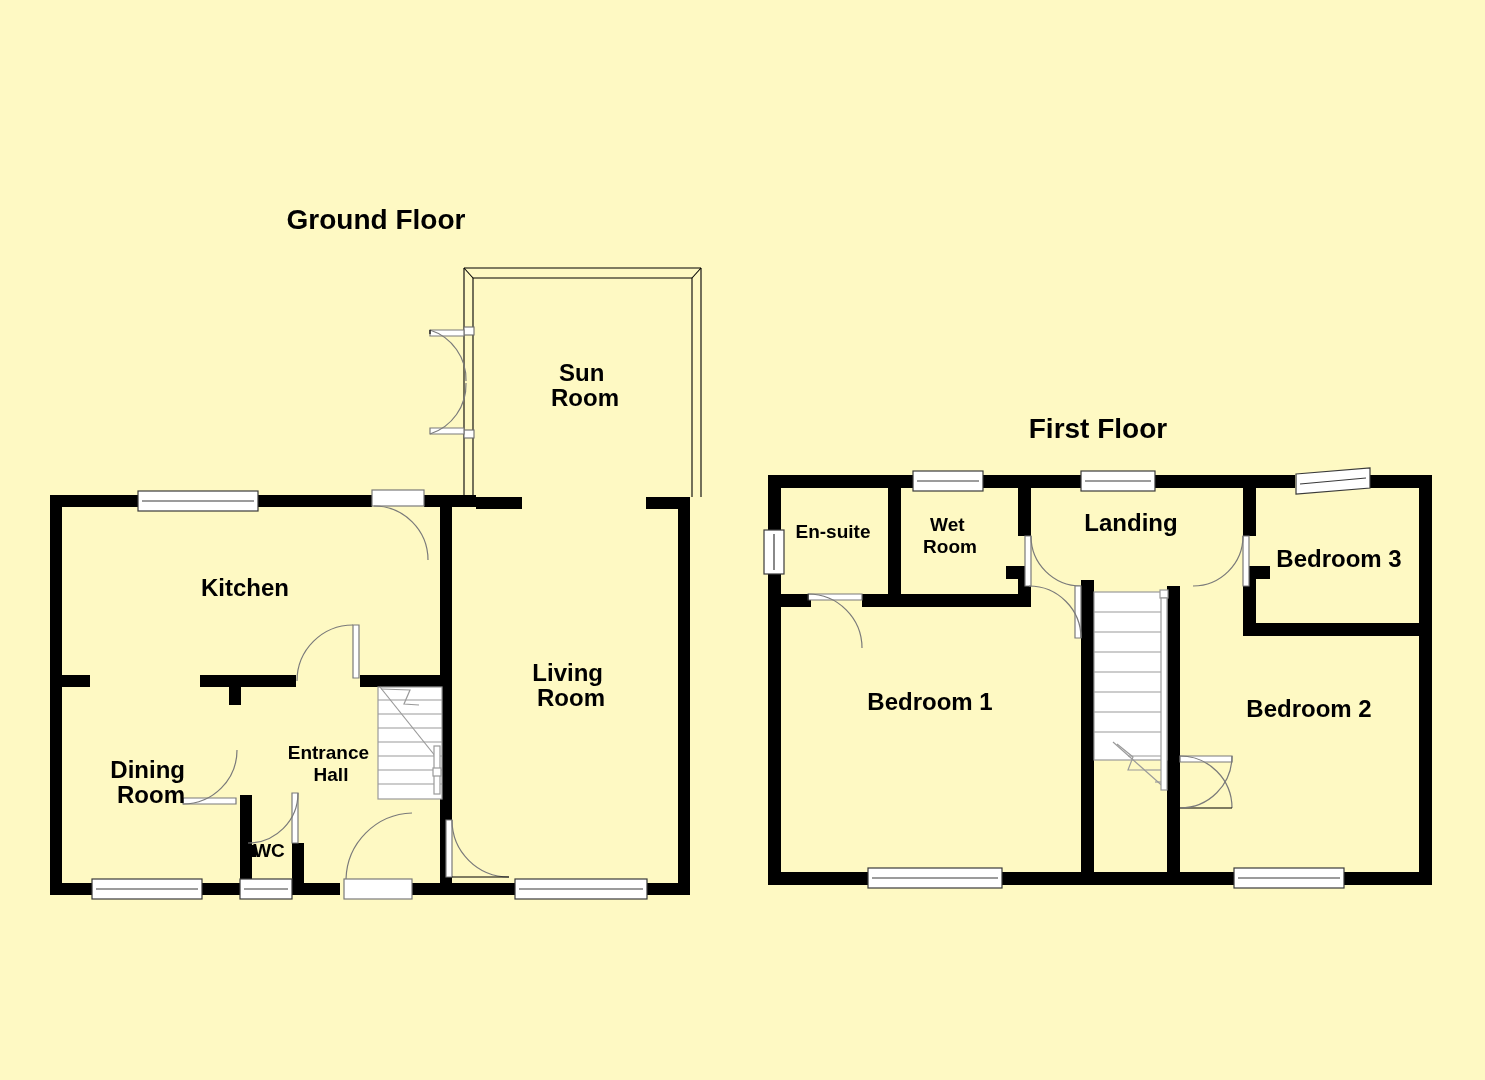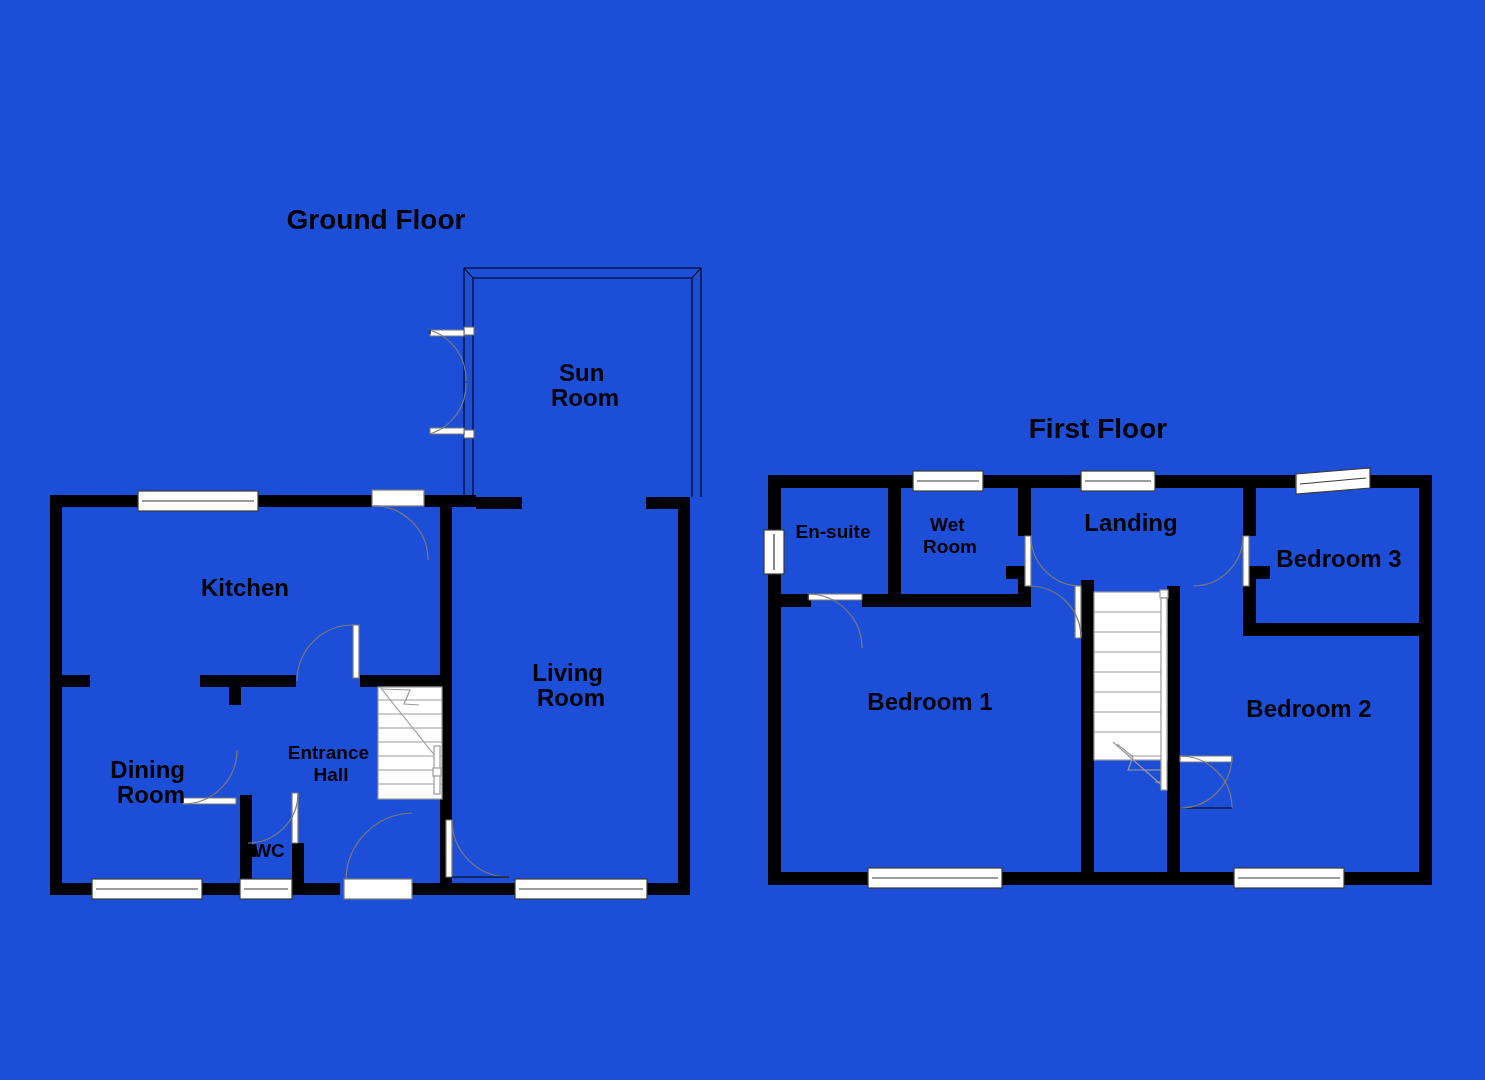--- a/index.html
+++ b/index.html
@@ -11,21 +11,21 @@
   body {
     width: 1485px;
     height: 1080px;
     font-family: "Liberation Sans", sans-serif;
     overflow: hidden;
   }
   #plan-root {
     position: relative;
     width: 1485px;
     height: 1080px;
-    background: #1d4ed8;
+    background: #fef9c3;
   }
   svg.floorplan {
     position: absolute;
     top: 0;
     left: 0;
     width: 1485px;
     height: 1080px;
     display: block;
   }
   .wall   { fill: #000000; stroke: none; }

